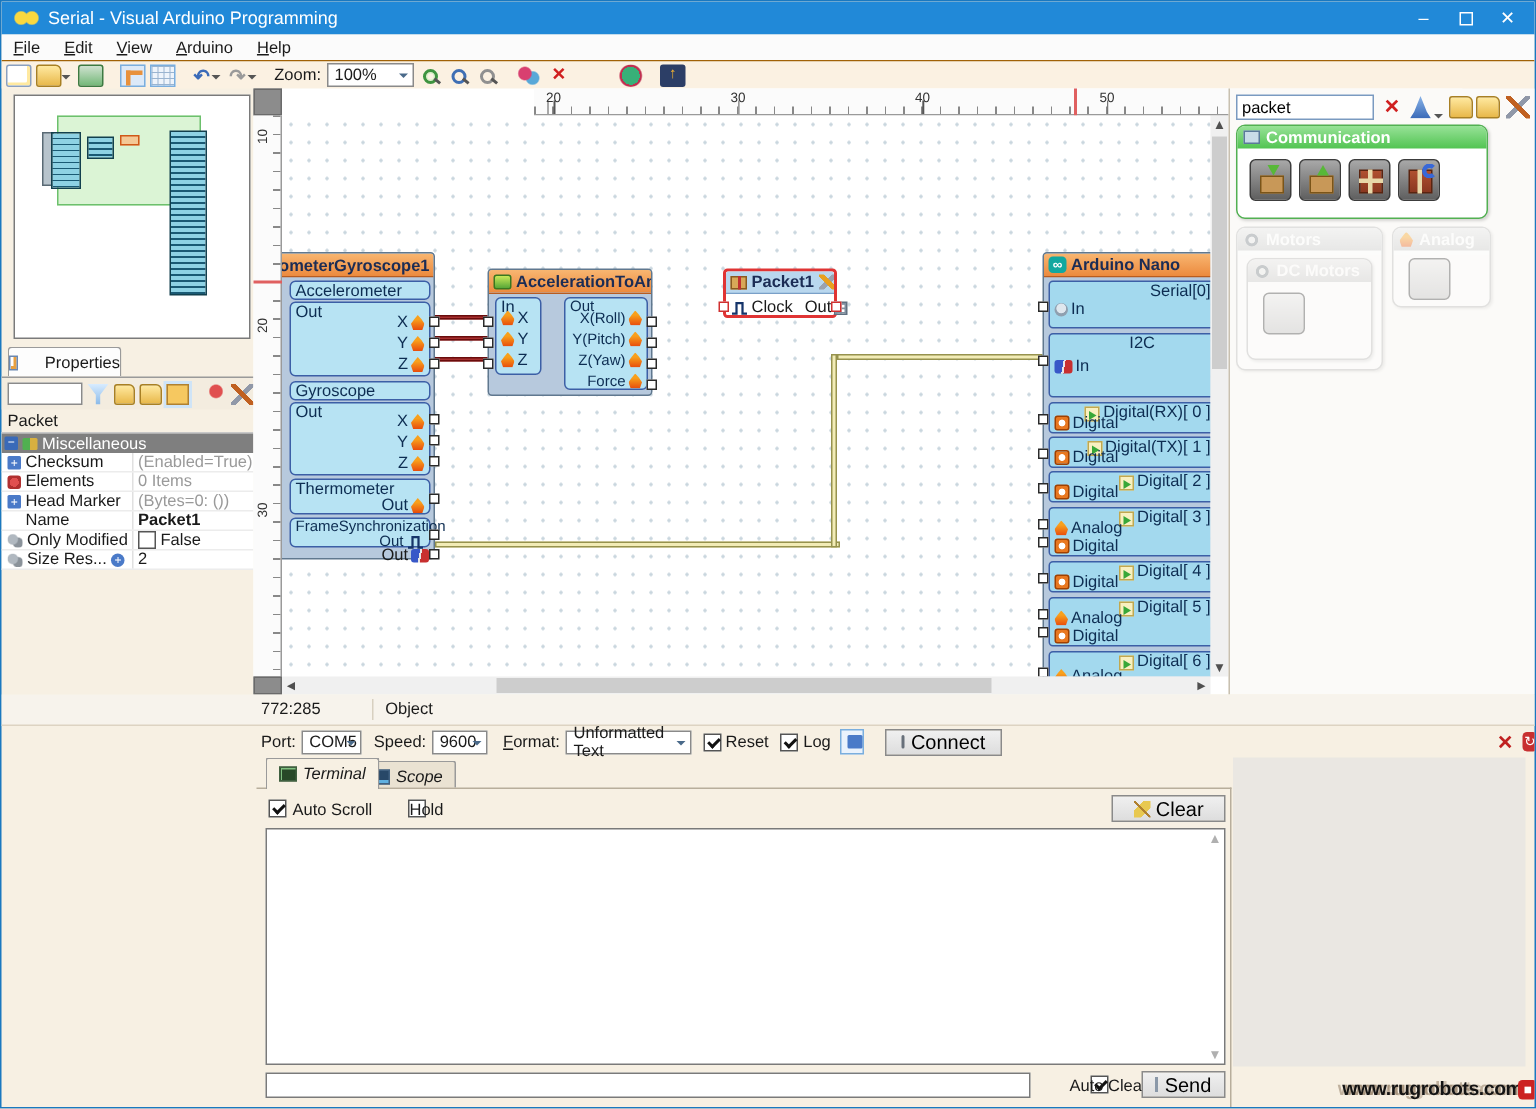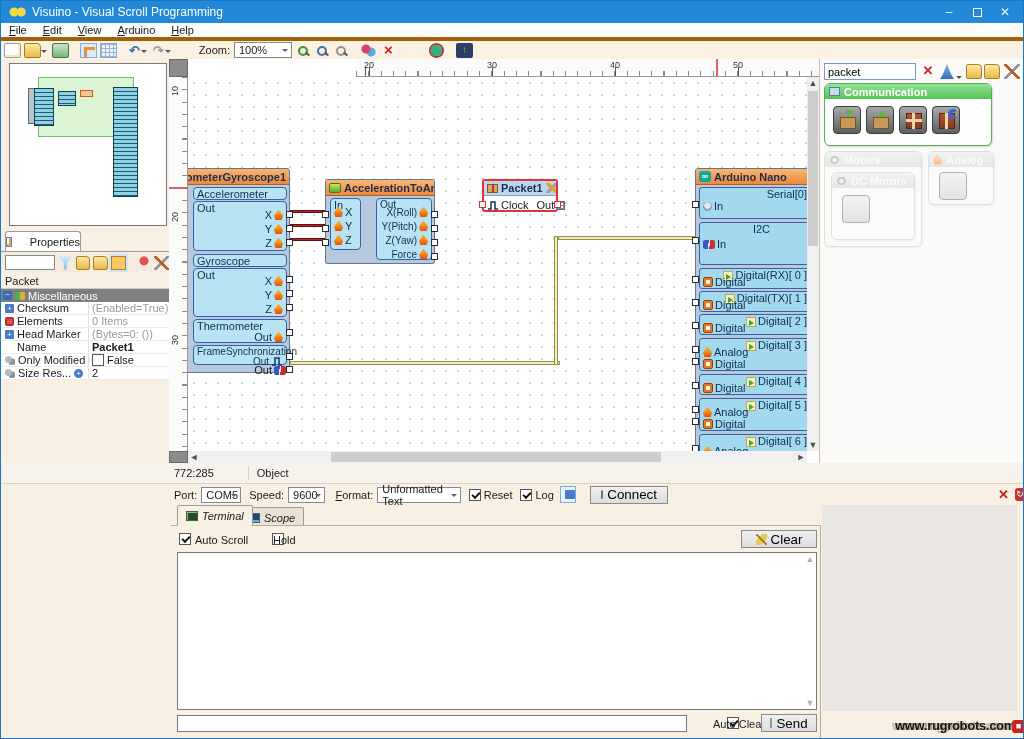--- a/index.html
+++ b/index.html
@@ -9,21 +9,21 @@
 
   
   .titlebar { position:absolute; left:0; top:0; width:100%; height:22px; background:#2189d8; color:#fff; display:flex; align-items:center; }
   .title-text { font-size:12px; margin-left:6px; }
   .vis-logo { width:17px; height:12px; margin-left:8px; background:radial-gradient(circle at 30% 50%, #f8d840 0 4px, transparent 5px), radial-gradient(circle at 72% 50%, #f8d840 0 4px, transparent 5px), #2189d8; border-radius:3px; }
   .winbtn { width:28px; height:22px; display:flex; align-items:center; justify-content:center; color:#fff; font-size:12px; }
   .winbtns { position:absolute; right:4px; top:0; display:flex; }
   .maxglyph { width:9px; height:9px; border:1px solid #fff; }
 
   
-  .menubar { position:absolute; left:0; top:22px; width:100%; height:18px; background:#fbfbfb; border-bottom:4px solid #a16207; display:flex; align-items:center; gap:0; }
+  .menubar { position:absolute; left:0; top:22px; width:100%; height:18px; background:#fbfbfb; border-bottom:1px solid #a16207; display:flex; align-items:center; gap:0; }
   .menu-item { padding:0 8px; height:18px; display:flex; align-items:center; }
   .menu-item span::first-letter { text-decoration:underline; }
 
   
   .toolbar { position:absolute; left:0; top:40px; width:100%; height:18px; background:#fbf1e2; display:flex; align-items:center; }
   .tbi { width:17px; height:15px; margin-left:3px; position:relative; display:inline-block; }
   .tbi-page { background:#fff; border:1px solid #8aa0c0; border-radius:2px; box-shadow:inset -2px -2px 0 #ffe9a0; }
   .tbi-folder { background:linear-gradient(#ffe9a0,#e8b84a); border:1px solid #a88024; border-radius:2px 4px 2px 2px; }
   .tbi-save { background:linear-gradient(#cfe2d0,#74b878); border:1px solid #3d7a42; border-radius:2px; }
   .tbi-route { background:#dce9f8; border:1px solid #7aaede; }
@@ -34,21 +34,21 @@
   .tb-sep { width:8px; }
   .mag { width:10px; height:10px; border-radius:50%; position:relative; margin:1px 3px 0 6px; }
   .mag::after { content:""; position:absolute; width:5px; height:2px; background:#555; right:-4px; bottom:-1px; transform:rotate(40deg); }
   .mag-in { border:2px solid #3f9440; box-shadow:inset 0 0 0 1px #d8f0c8; }
   .mag-out { border:2px solid #3f6fb4; }
   .mag-fit { border:2px solid #909090; }
   .tbi-build { background:radial-gradient(circle at 35% 40%, #d84070 0 4px, transparent 5px), radial-gradient(circle at 65% 60%, #58a8d8 0 4px, transparent 5px); }
   .tbi-x { color:#d02020; font-size:15px; font-weight:bold; line-height:14px; text-align:center; }
   .tbi-web { background:radial-gradient(circle at 50% 50%, #38b078 0 6px, #c03050 6px 7px, transparent 8px); border-radius:50%; }
   .tbi-upload { background:#2c3e66; border-radius:2px; color:#f0b030; font-size:10px; line-height:14px; text-align:center; font-weight:bold; }
-  .zoom-label { margin-left:26px; margin-right:4px; }
+  .zoom-label { margin-left:10px; margin-right:4px; }
   .combo { background:#fff; border:1px solid #8a8a8a; height:16px; display:inline-flex; align-items:center; padding-left:4px; position:relative; }
   .combo .ca { position:absolute; right:3px; top:6px; width:0; height:0; border:3.5px solid transparent; border-top-color:#4a6a8a; }
 
   
   .main { position:absolute; left:0; top:58px; width:1024px; height:404px; }
 
   
   .minimap { position:absolute; left:8px; top:4px; width:158px; height:163px; background:#fff; border:1px solid #7a7a7a; }
   .mm-view { position:absolute; left:28px; top:13px; width:96px; height:60px; background:rgba(190,235,178,.55); border:1px solid #6cc06c; }
   .mm-comp { position:absolute; border:1px solid #12404e; background:repeating-linear-gradient(180deg,#8ed2e4 0 3px,#1a5a74 3px 4px); }
@@ -177,21 +177,21 @@
   .red-tool { color:#c02020; font-weight:bold; font-size:13px; }
   .stop-ic { width:13px; height:13px; background:#c83030; border-radius:3px; color:#fff; font-size:9px; line-height:13px; text-align:center; }
 </style>
 </head>
 <body>
 
 <div class="window">
 
   <div class="titlebar">
     <span class="vis-logo"></span>
-    <span class="title-text">Visuino - Visual Scroll Programming</span>
+    <span class="title-text">Serial - Visual Arduino Programming</span>
     <div class="winbtns">
       <span class="winbtn">–</span>
       <span class="winbtn">
           <span class="maxglyph"></span>
         </span>
       <span class="winbtn">✕</span>
     </div>
   </div>
 
   <div class="menubar">

